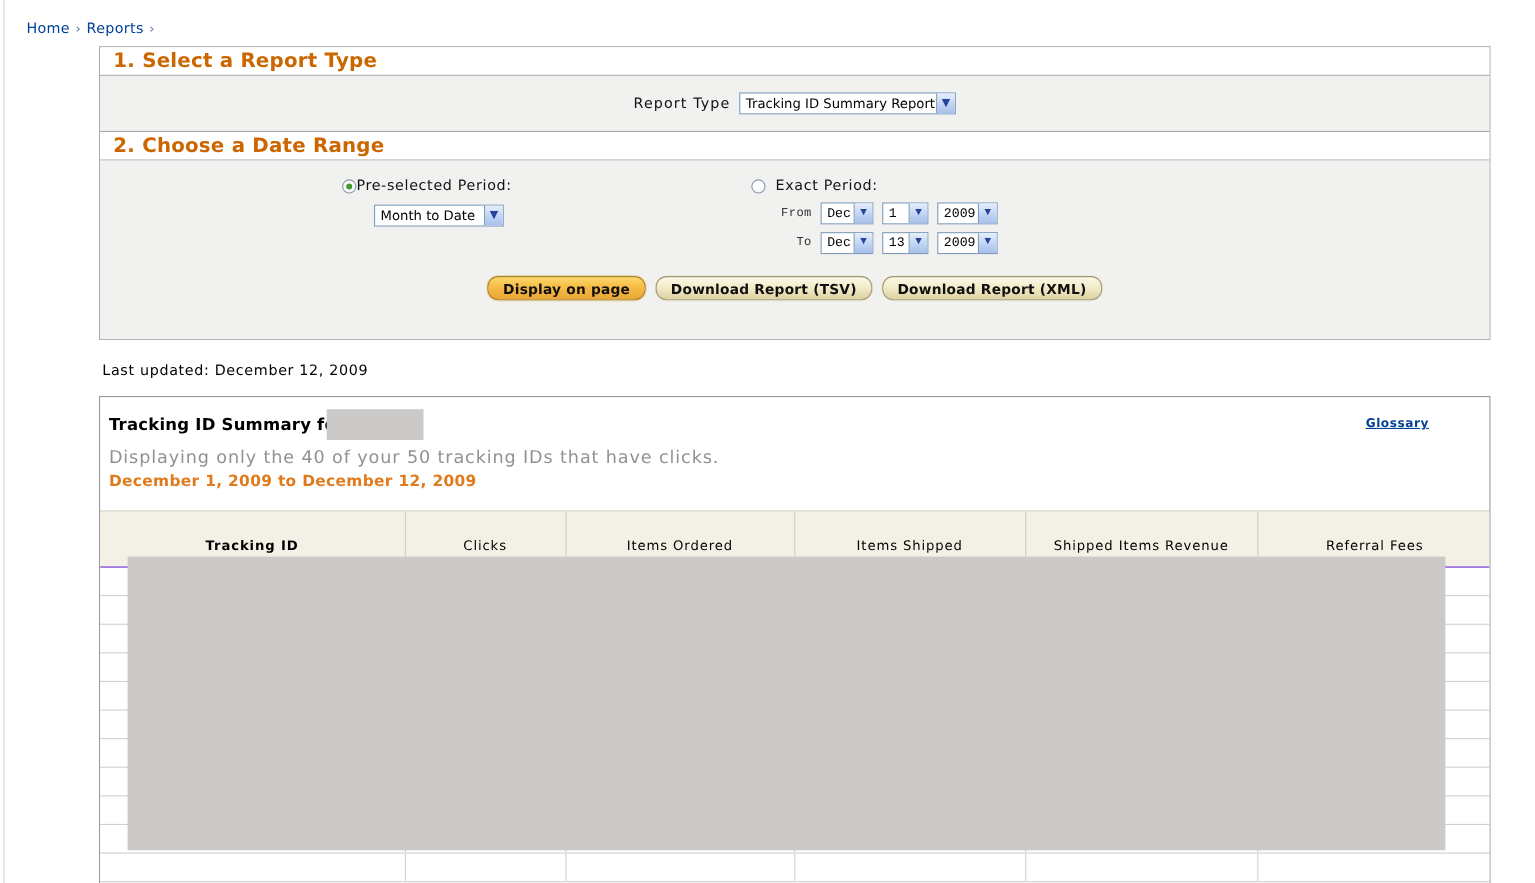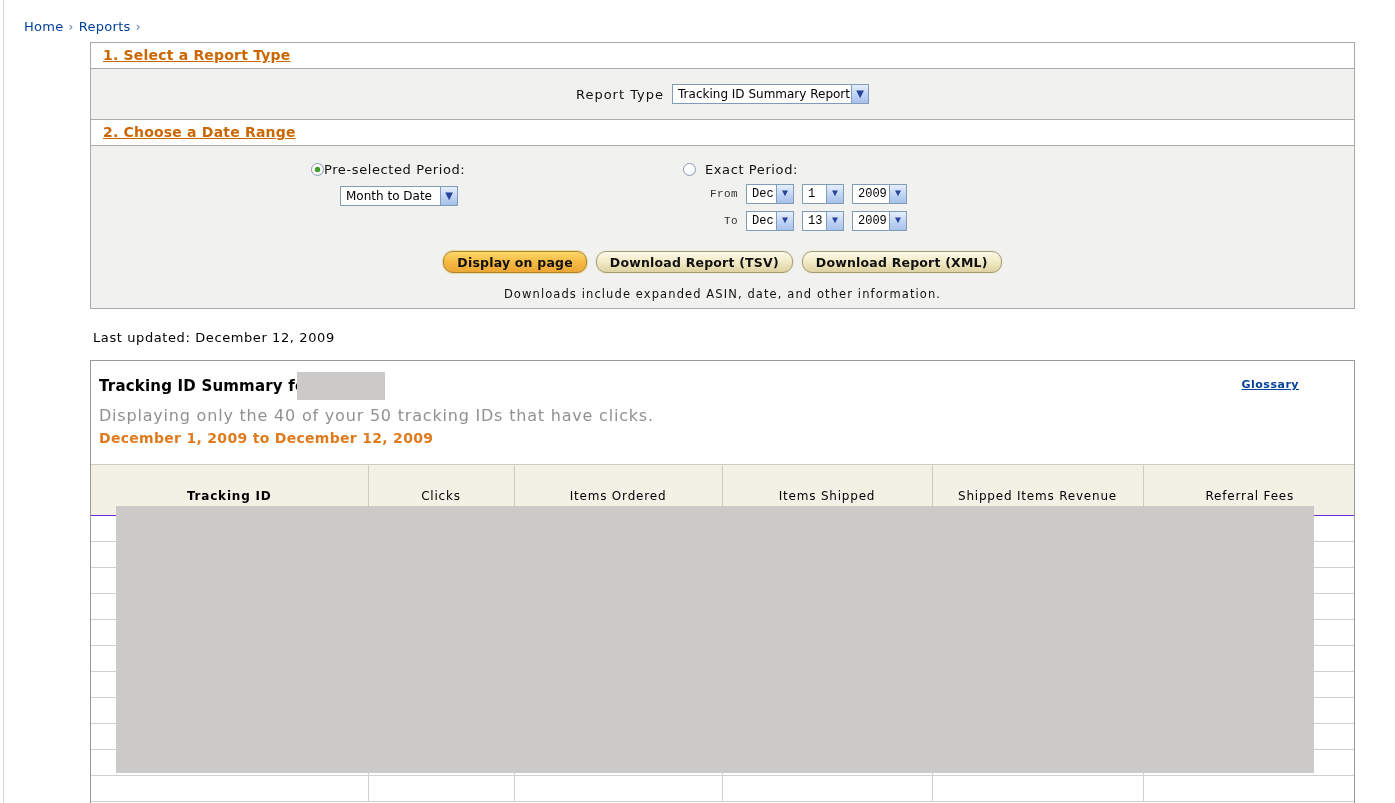--- a/index.html
+++ b/index.html
@@ -9,21 +9,21 @@
   #left-rule { position:absolute; left:3px; top:0; width:1px; height:803px; background:#d6d6d6; }
 
   
   .breadcrumb { position:absolute; left:24px; top:19px; font-size:13px; letter-spacing:.3px; }
   .breadcrumb a { color:#01419a; text-decoration:none; cursor:pointer; }
   .breadcrumb .sep { color:#5a7aa5; margin:0 5px; font-size:12px; }
 
   
   .form-box { position:absolute; left:90px; top:42px; width:1265px; border:1px solid #a9a9a9; background:#fff; }
   .band-head { background:#ffffff; border-bottom:1px solid #a9a9a9; height:26px; line-height:25px;
-               padding-left:12px; color:#cc6600; font-weight:bold; font-size:14px; letter-spacing:.2px;text-decoration:underline; }
+               padding-left:12px; color:#cc6600; font-weight:bold; font-size:18px; letter-spacing:.2px; }
   .band-body { background:#f1f1ef; position:relative; }
   #band-report { height:51px; border-bottom:1px solid #a9a9a9; display:flex; align-items:center; justify-content:center; }
   #band-date   { height:162px; }
   .band-head2 { border-bottom:1px solid #a9a9a9; }
 
   .field-label { font-size:13px; letter-spacing:1px; color:#111; margin-right:8px; }
 
   
   .xpselect { display:inline-flex; align-items:stretch; background:#fff; border:1px solid #7f9db9;
               height:20px; font-size:12px; cursor:pointer; vertical-align:middle; }
@@ -168,21 +168,20 @@
           </div>
         </div>
       </div>
 
       <div id="button-row">
         <button class="btn btn-primary">Display on page</button>
         <button class="btn btn-secondary">Download Report (TSV)</button>
         <button class="btn btn-secondary">Download Report (XML)</button>
       </div>
 
-      <div id="downloads-note">Downloads include expanded ASIN, date, and other information.</div>
     </div>
   </div>
 
   <div id="last-updated">Last updated: December 12, 2009</div>
 
   <div class="summary-box">
     <div id="summary-title-row">
       <span id="summary-title">Tracking ID Summary for</span>
       <span id="summary-redaction"></span>
       <a id="glossary-link">Glossary</a>

